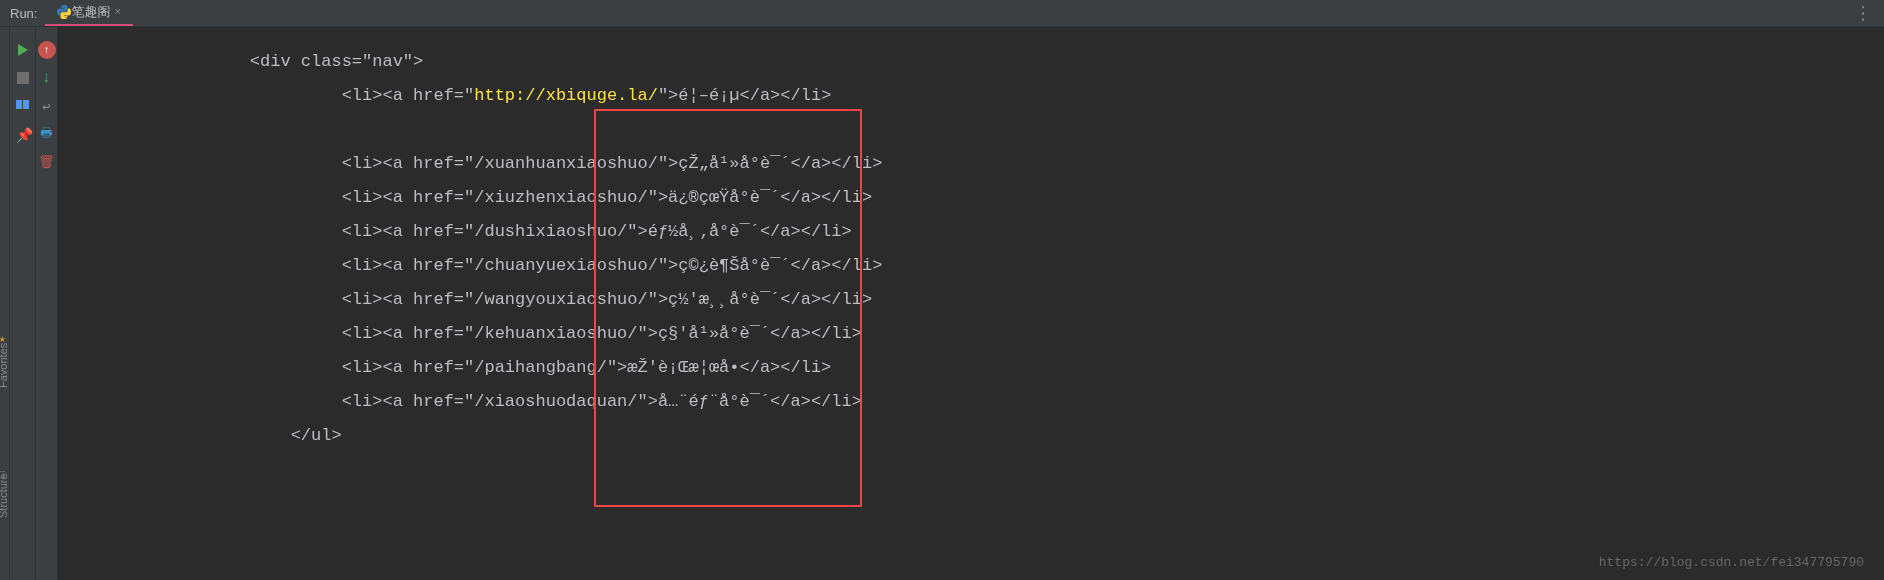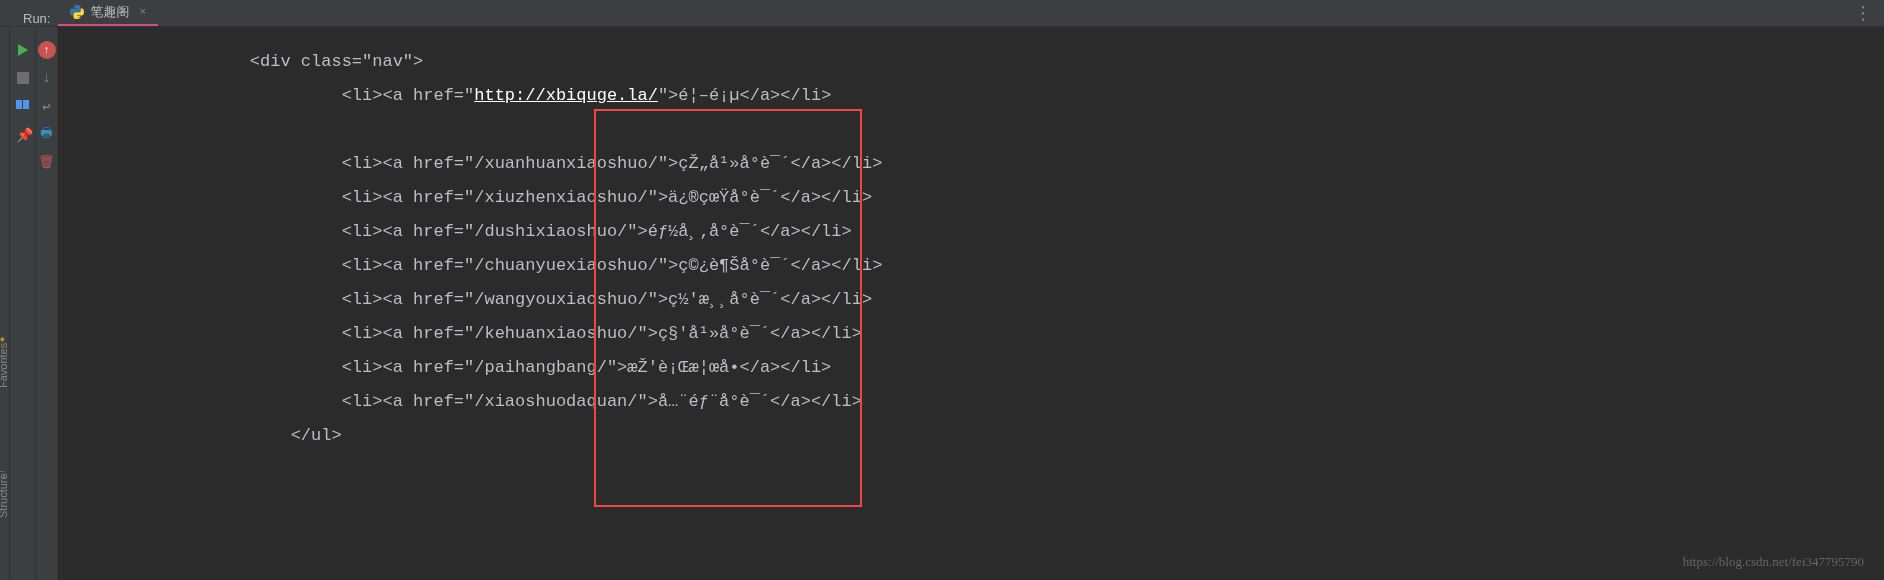--- a/index.html
+++ b/index.html
@@ -20,37 +20,35 @@
     .top-bar {
       height: 27px;
       background: #3c3f41;
       display: flex;
       align-items: center;
       border-bottom: 1px solid #323232;
       justify-content: space-between;
     }
     .top-bar-left {
       display: flex;
-      align-items: flex-end;
+      align-items: center;
       height: 100%;
-      padding-left: 13px;
     }
     .run-label {
       color: #bbbbbb;
       font-family: "Segoe UI", sans-serif;
       font-size: 13px;
       padding: 0 8px 0 10px;
     }
     .tab {
       display: flex;
       align-items: center;
       height: 100%;
       padding: 0 12px;
       border-bottom: 2px solid #d64d7a;
-      gap: 6px;
     }
     .python-icon {
       width: 14px;
       height: 14px;
       display: inline-block;
     }
     .tab-label {
       color: #bbbbbb;
       font-family: "Segoe UI", sans-serif;
       font-size: 13px;
@@ -205,34 +203,33 @@
       position: relative;
       font-family: "Consolas", "Courier New", monospace;
       font-size: 17px;
       line-height: 34px;
     }
     .code-line {
       white-space: pre;
       color: #bcbec4;
     }
     .code-url {
-      color: #ffffff;
-      text-decoration: underline;
+      color: #fde047;
     }
     .red-box {
       position: absolute;
       border: 2px solid #f04444;
       pointer-events: none;
     }
     .watermark {
       position: absolute;
       bottom: 10px;
       right: 20px;
       color: #666;
-      font-family: Liberation Serif, serif;
+      font-family: Liberation Mono, monospace;
       font-size: 13px;
     }
   </style>
 </head>
 <body>
 
 <div class="top-bar">
   <div class="top-bar-left">
     <span class="run-label">Run:</span>
     <div class="tab">

